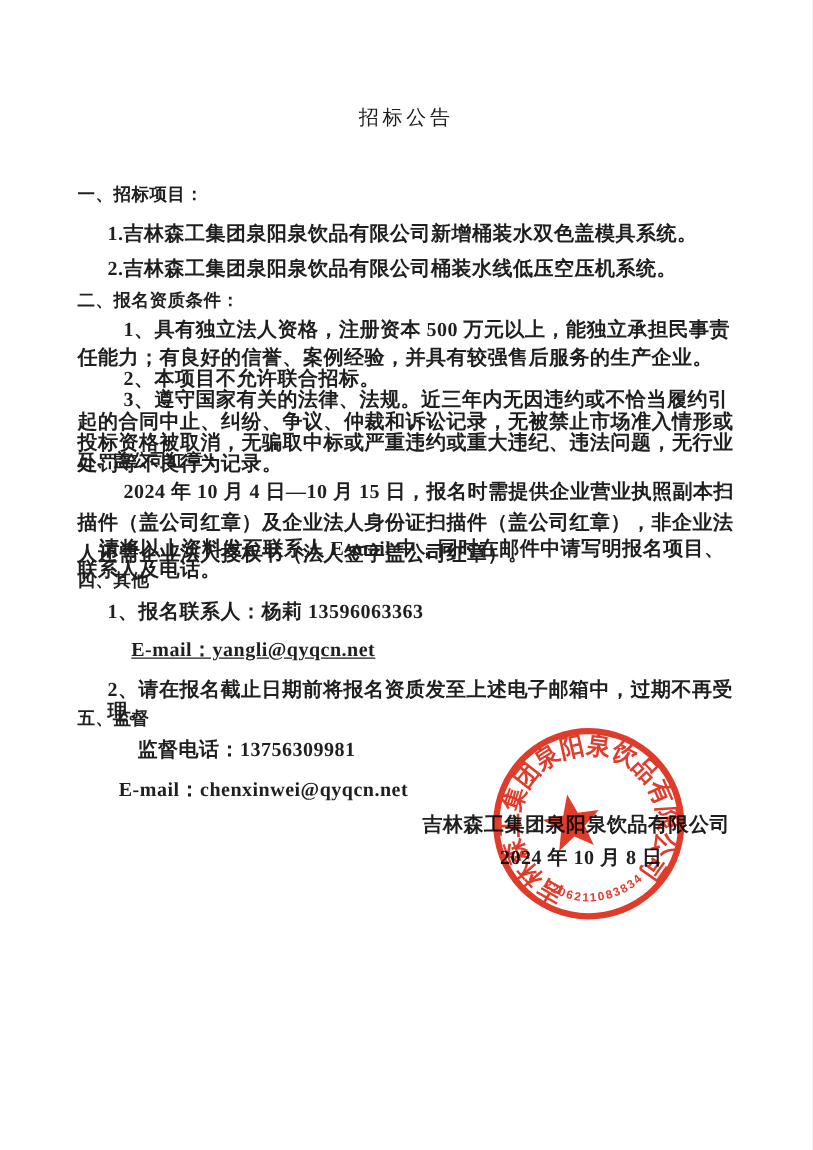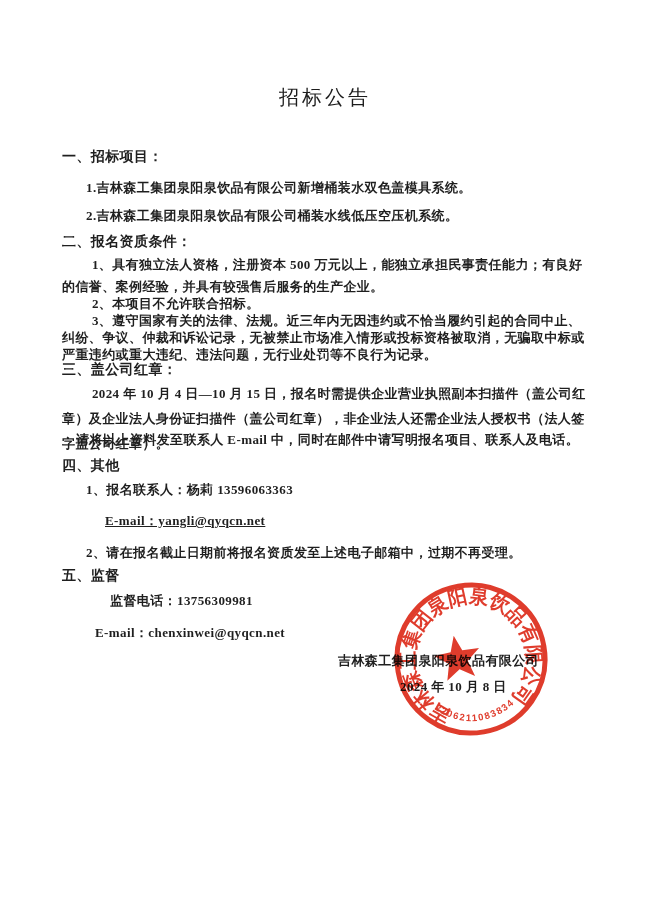--- a/index.html
+++ b/index.html
@@ -10,25 +10,25 @@
     margin:0 auto;
     background:#ffffff;
     overflow:hidden;
     color:#222;
     font-family:"Liberation Serif","DejaVu Serif",serif;
   }
   .title {
     position:absolute; top:84px; left:0; width:650px;
     text-align:center;
     font-family:"Liberation Sans","DejaVu Sans",sans-serif;
-    font-size:20px; font-weight:500; letter-spacing:3px; color:#1c1c1c;
+    font-size:16px; font-weight:500; letter-spacing:3px; color:#1c1c1c;
   }
   .p {
     position:absolute; left:62px; width:528px;
-    font-size:13px; font-weight:bold; color:#1f1f1f;
+    font-size:16px; font-weight:bold; color:#1f1f1f;
     line-height:17px; letter-spacing:0.4px;
   }
   .sec  { font-size:14px; }
   .ind2 { text-indent:2.3em; }
   .ind1 { text-indent:1.1em; }
   .pad24 { padding-left:24px; }
   .pad33 { padding-left:33px; }
   .pad43 { padding-left:43px;text-decoration:underline; }
   .pad48 { padding-left:48px; }
   .lh22 { line-height:22px; }

